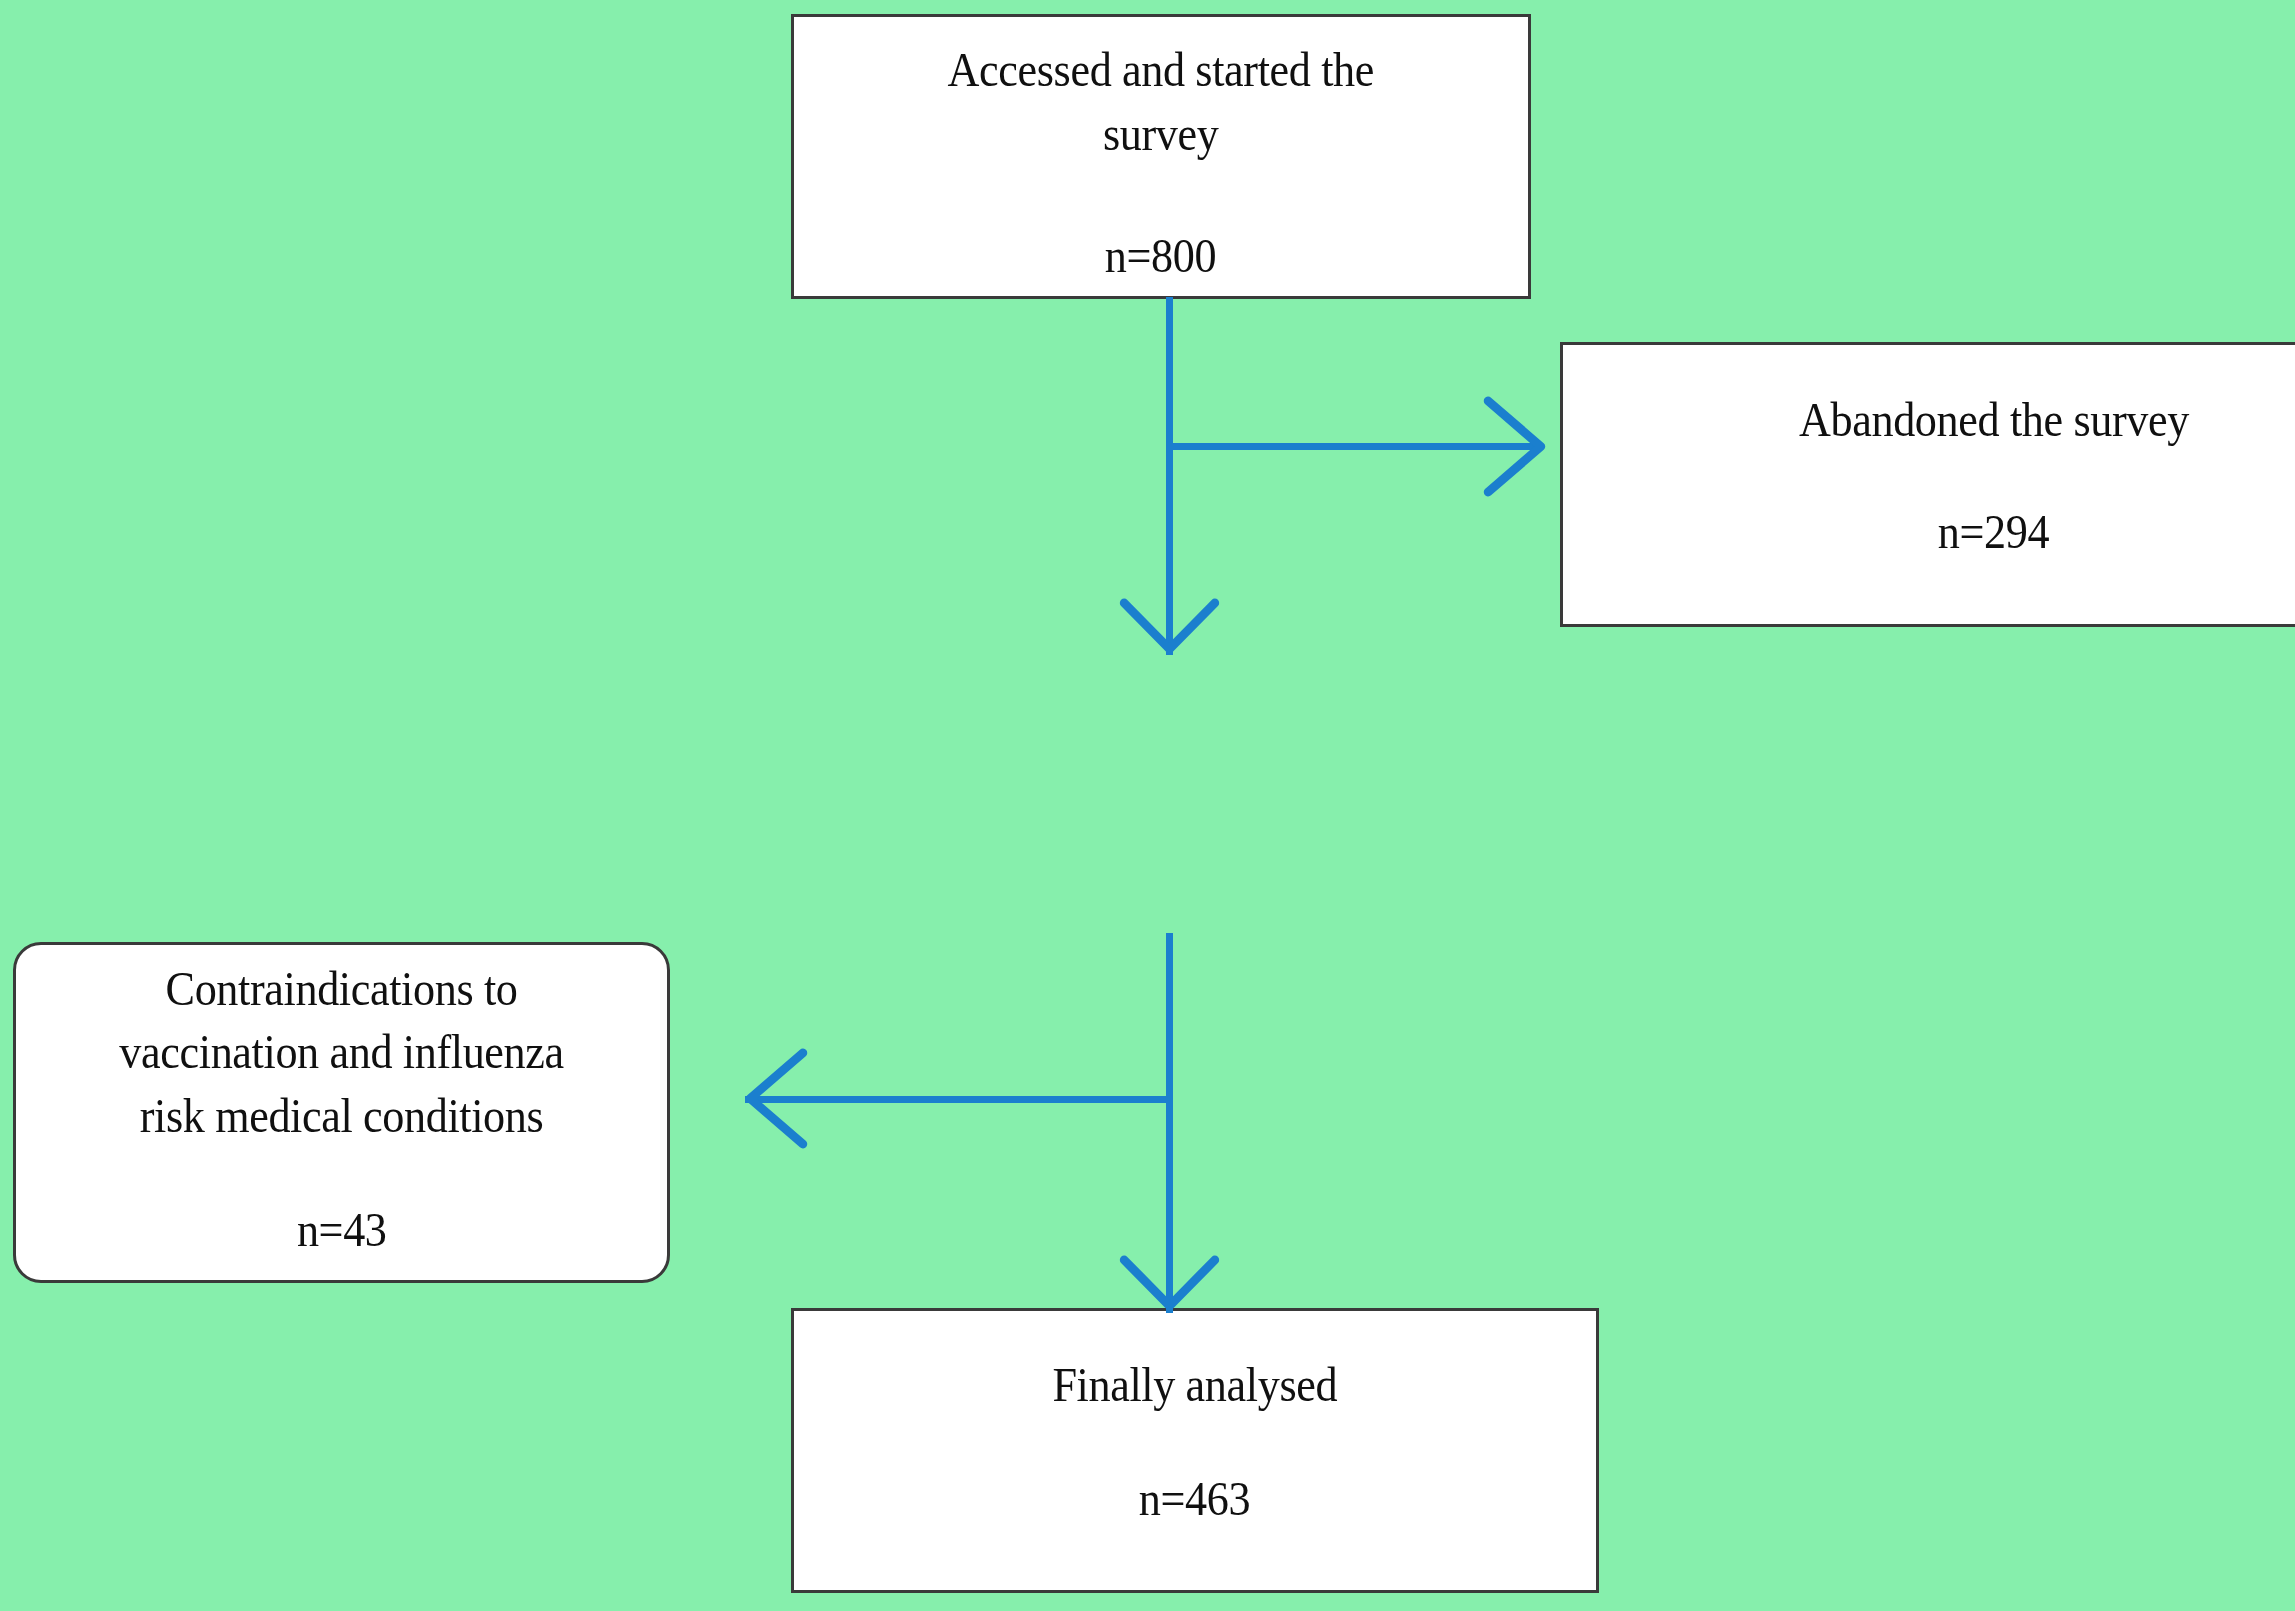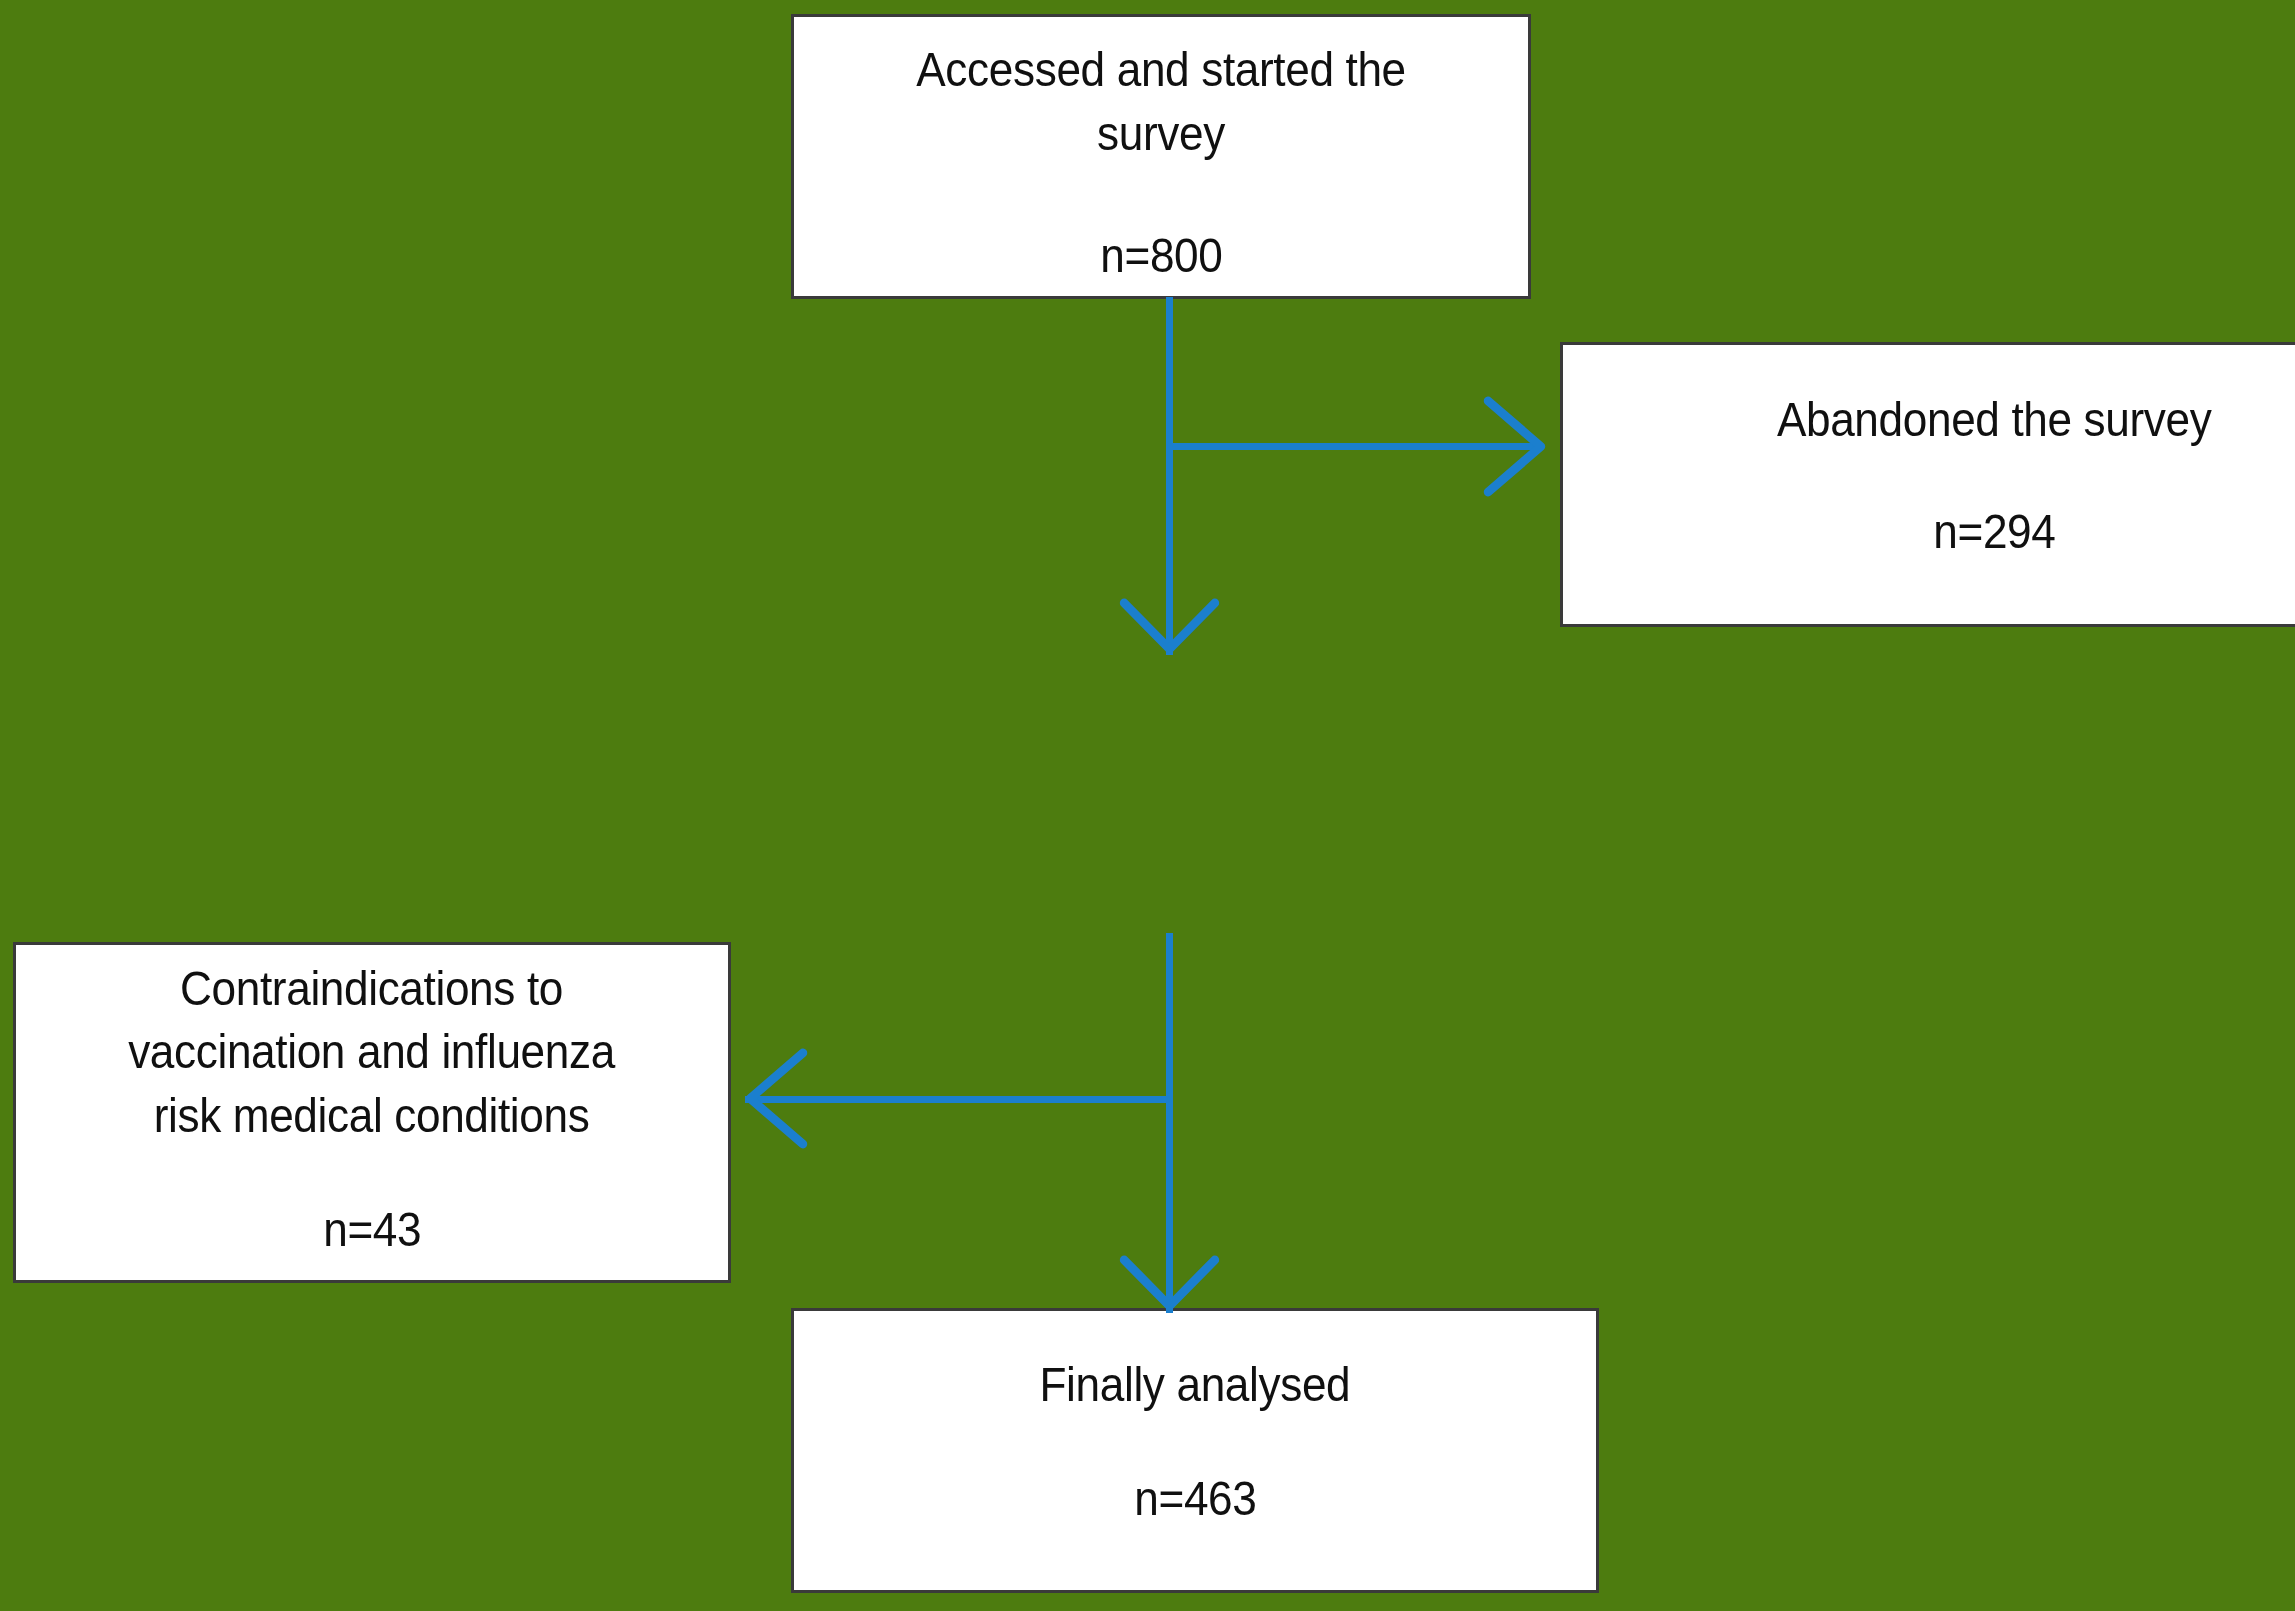--- a/index.html
+++ b/index.html
@@ -5,22 +5,22 @@
 <style>
   html, body {
     margin: 0;
     padding: 0;
     background: #ffffff;
   }
   #canvas {
     position: relative;
     width: 2295px;
     height: 1611px;
-    background: #4d7c0f;
-    font-family: Liberation Sans, sans-serif;
+    background: #86efac;
+    font-family: Liberation Serif, serif;
     overflow: hidden;
   }
   .flow-box {
     position: absolute;
     box-sizing: border-box;
     background: #ffffff;
     border: 3.2px solid #3a3a3a;
     display: flex;
     flex-direction: column;
     align-items: center;
@@ -53,21 +53,21 @@
   #box-accessed .box-count { margin-top: 61px; }
 
   #box-abandoned  { left: 1544px; top: 342px;  width: 868px; height: 285px; margin-left: 16px; }
   #box-abandoned .box-label { margin-top: -21px; }
   #box-abandoned .box-count { margin-top: 51px; }
 
   #box-completed  { left: 791px;  top: 654px;  width: 740px; height: 281px; }
   #box-completed .box-label { margin-top: -11px; }
   #box-completed .box-count { margin-top: 49px; }
 
-  #box-contraind  { left: 12.8px;   top: 942px; width: 718px; height: 341px; }
+  #box-contraind  { left: 12.8px;   top: 942px; width: 657px; height: 341px; border-radius: 28px; }
   #box-contraind .box-label { margin-top: -9.6px; }
   #box-contraind .box-count { margin-top: 53px; }
 
   #box-analysed   { left: 791px;  top: 1308px; width: 808px; height: 285px; }
   #box-analysed .box-label { margin-top: -21px; }
   #box-analysed .box-count { margin-top: 53px; }
 
   
   .conn {
     position: absolute;

